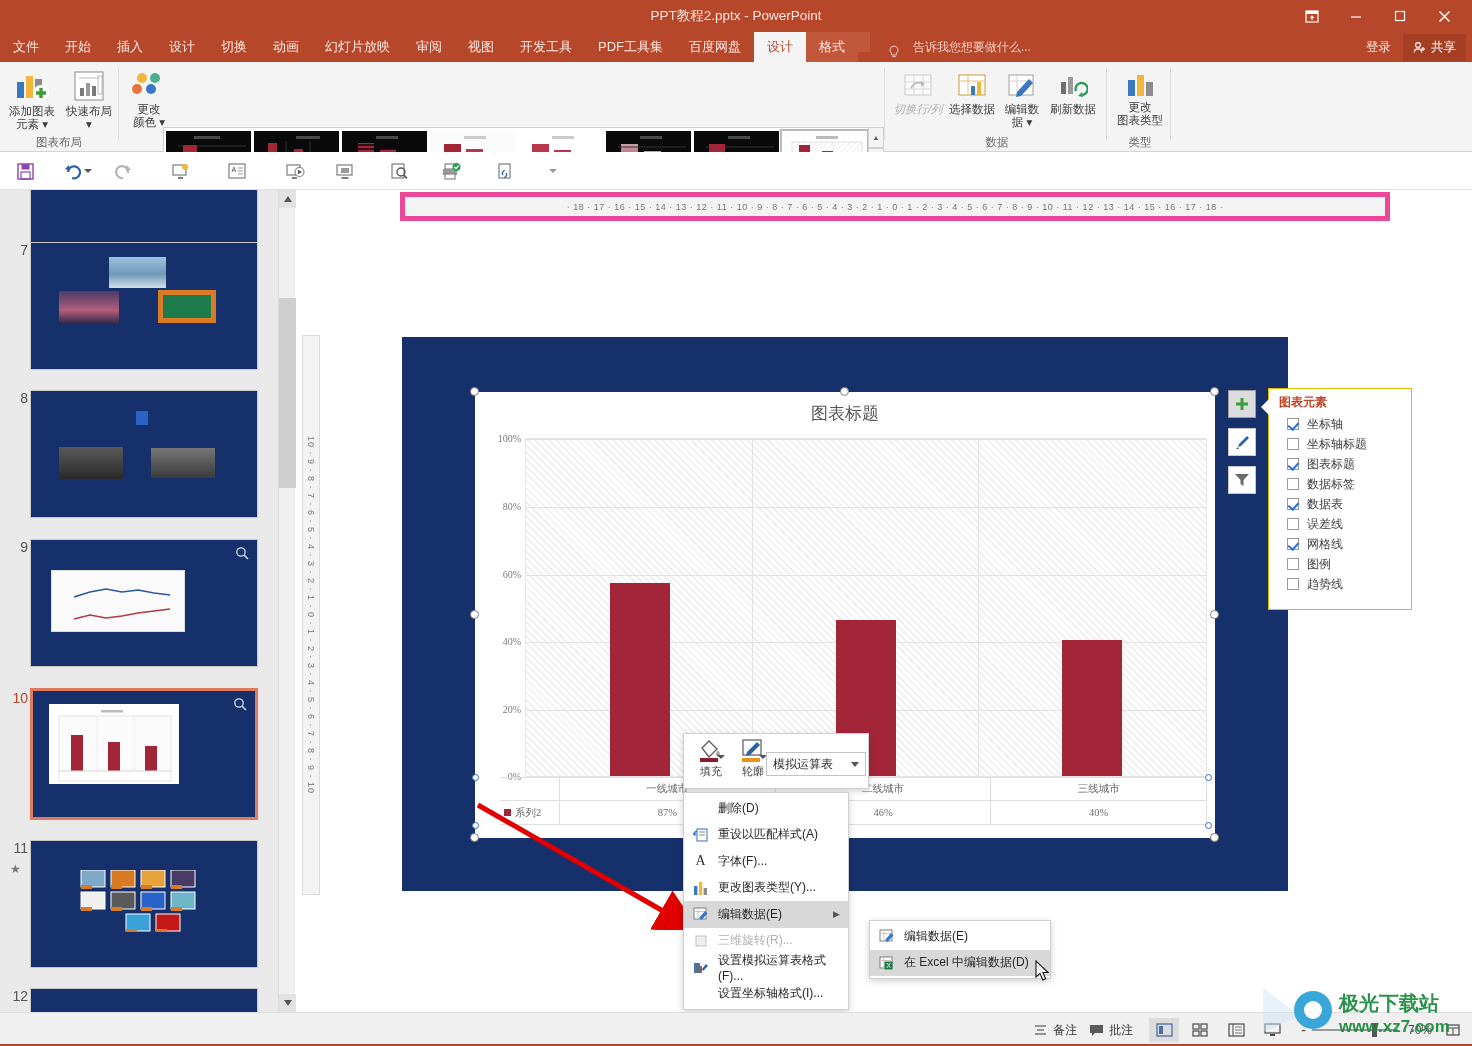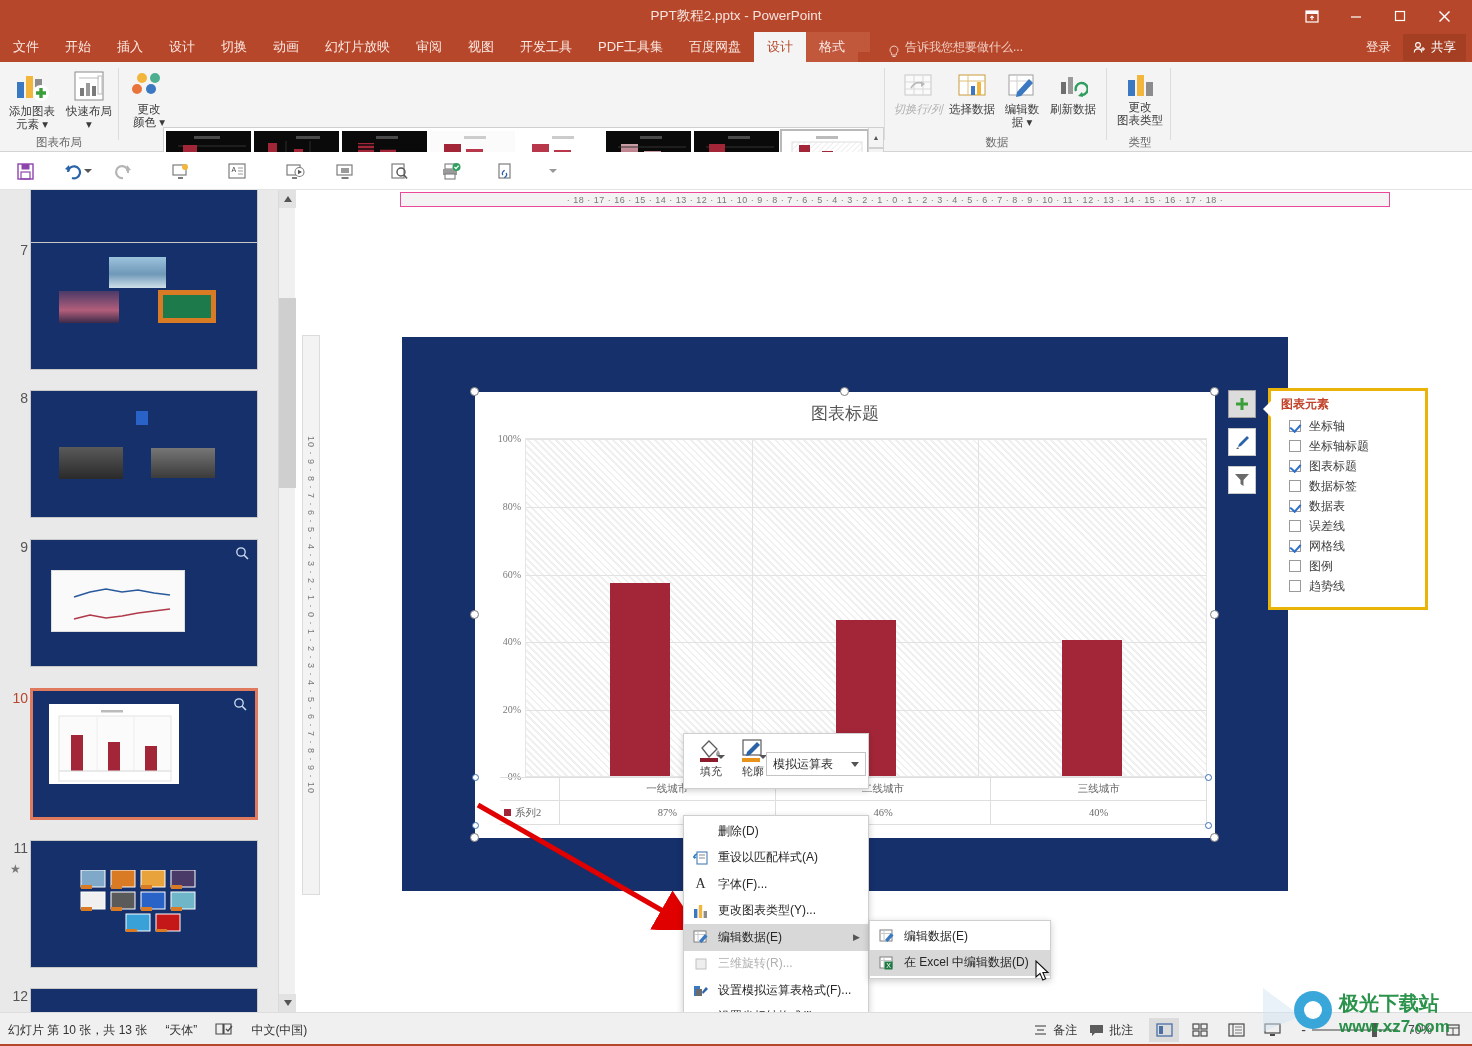--- a/index.html
+++ b/index.html
@@ -21,21 +21,21 @@
   .tabbar { position:absolute; left:0; top:32px; width:1472px; height:30px;
     background:#b7472a; }
   .ctx-label { position:absolute; left:768px; top:0; width:102px; height:20px;
     background:#c1583c; color:#f8ddd6; font-size:12px; text-align:center; line-height:20px; }
   .tabs { position:absolute; left:0; top:0; height:30px; display:flex; align-items:flex-end; }
   .tab { height:30px; line-height:30px; padding:0 13px; font-size:13px; color:#fbe9e4;
     cursor:default; white-space:nowrap; }
   .tab.active { background:#f4f4f4; color:#b7472a; }
   .tab.ctx { background:#c1583c; }
   .tellme { position:absolute; left:888px; top:0; height:30px; line-height:30px;
-    font-size:12px; color:#f0cdc3; display:flex; align-items:center; gap:5px; }
+    font-size:12px; color:#f0cdc3; display:flex; align-items:center; gap:13px; }
   .bulb { display:inline-block; width:12px; height:14px; }
   .acct { position:absolute; right:6px; top:0; height:30px; display:flex; align-items:center; gap:12px; }
   .acct .login { font-size:12.5px; color:#fbe9e4; cursor:default; }
   .acct .share { font-size:12.5px; color:#fff; background:#a53f24; padding:5px 10px;
     display:flex; align-items:center; gap:5px; cursor:default; }
 
   
   .ribbon { position:absolute; left:0; top:62px; width:1472px; height:90px;
     background:#f4f4f4; border-bottom:1px solid #d4d4d4; }
   .rgroup { position:absolute; top:0; height:90px; }
@@ -71,22 +71,22 @@
   .slide-row { position:absolute; left:0; width:280px; }
   .snum { position:absolute; left:6px; font-size:14px; color:#555; width:22px;
     text-align:right; }
   .sthumb { position:absolute; left:30px; width:228px; background:#15306b;
     border:1px solid #c8c8c8; }
   .sthumb.cur { border:3px solid #e07a5f; }
   .star { position:absolute; left:10px; font-size:12px; color:#777; }
   .magnif { position:absolute; right:8px; top:6px; width:14px; height:14px; }
 
   
-  .hruler { position:absolute; left:400px; top:192px; width:990px; height:15px;
-    background:#f3f3f3; border:1px solid #ec4899; font-size:9px; color:#777;
+  .hruler { position:absolute; left:400px; top:192px; width:990px; height:29px;
+    background:#f3f3f3; border:5px solid #ec4899; font-size:9px; color:#777;
     display:flex; align-items:center; justify-content:center; letter-spacing:.5px;
     overflow:hidden; white-space:nowrap; }
   .vruler { position:absolute; left:302px; top:335px; width:18px; height:560px;
     background:#f3f3f3; border:1px solid #dcdcdc; font-size:9px; color:#777;
     display:flex; align-items:center; justify-content:center; overflow:hidden; }
   .vruler span { writing-mode:vertical-rl; letter-spacing:1px; white-space:nowrap; }
 
   
   .canvas-area { position:absolute; left:296px; top:190px; width:1176px; height:822px;
     background:#fff; }
@@ -120,22 +120,22 @@
   .handle { position:absolute; width:9px; height:9px; border:1px solid #7d7d7d;
     background:#fff; border-radius:50%; }
   .handle.sm { width:7px; height:7px; border-color:#3b6fb5; }
 
   
   .sidebtn { position:absolute; width:28px; height:28px; background:#fff;
     border:1px solid #c8c8c8; display:flex; align-items:center; justify-content:center; }
   .sidebtn.act { background:#dcdcdc; border-color:#9e9e9e; }
 
   
-  .ce-pop { position:absolute; left:1268px; top:388px; width:160px; height:222px;
-    background:#fff; border:3px solid #eab308; }
+  .ce-pop { position:absolute; left:1268px; top:388px; width:144px; height:222px;
+    background:#fff; border:1px solid #eab308; }
   .ce-pop .hdr { font-size:12px; color:#c0432a; font-weight:bold; padding:5px 0 3px 10px; }
   .ce-row { display:flex; align-items:center; gap:8px; padding:1.5px 0 1.5px 18px;
     font-size:12px; color:#404040; cursor:default; }
   .cb { width:12px; height:12px; border:1px solid #9a9a9a; background:#fff;
     display:inline-block; position:relative; }
   .cb.on::after { content:""; position:absolute; left:2px; top:1px; width:5px; height:8px;
     border:solid #2a6fc9; border-width:0 2px 2px 0; transform:rotate(42deg); }
   .ce-arrow { position:absolute; left:-8px; top:10px; width:0; height:0;
     border-top:8px solid transparent; border-bottom:8px solid transparent;
     border-right:8px solid #fff; }
@@ -144,21 +144,21 @@
   .minibar { position:absolute; left:683px; top:733px; width:186px; height:56px;
     background:#fff; border:1px solid #d0d0d0; box-shadow:0 2px 6px rgba(0,0,0,.18); }
   .mb-item { position:absolute; top:4px; width:42px; display:flex; flex-direction:column;
     align-items:center; cursor:default; }
   .mb-item .lab { font-size:11px; color:#3b3b3b; margin-top:2px; }
   .mb-combo { position:absolute; left:766px; top:752px; width:100px; height:24px;
     border:1px solid #c4c4c4; background:#fff; display:flex; align-items:center;
     justify-content:space-between; padding:0 6px; font-size:12px; color:#2d2d2d; }
 
   
-  .ctxmenu { position:absolute; left:683px; top:815px; width:186px;
+  .ctxmenu { position:absolute; left:683px; top:792px; width:166px;
     background:#fff; border:1px solid #cfcfcf; box-shadow:0 2px 7px rgba(0,0,0,.2);
     padding:2px 0; }
   .cm-item { height:26.5px; display:flex; align-items:center; gap:9px; padding:0 8px;
     font-size:12px; color:#262626; cursor:default; position:relative; }
   .cm-item .ic { width:17px; height:17px; display:flex; align-items:center;
     justify-content:center; flex:0 0 17px; }
   .cm-item.hl { background:#d8d8d8; }
   .cm-item.dis { color:#b0b0b0; }
   .cm-caret { position:absolute; right:8px; font-size:9px; color:#555; }
 
@@ -959,31 +959,20 @@
     </span>
     <span>在 Excel 中编辑数据(D)</span>
   </div>
 </div>
 
 <svg class="cursor" viewBox="0 0 16 22">
   <path d="M1 1 L1 17 L5 13.4 L7.8 20 L10.6 18.8 L7.9 12.5 L13 12.5z" fill="#fff" stroke="#111" stroke-width="1.1"></path>
 </svg>
 
 <div class="statusbar">
-  <div class="sb-left">
-    <span>幻灯片 第 10 张，共 13 张</span>
-    <span>“天体”</span>
-    <span>
-      <svg width="18" height="14" viewBox="0 0 18 14">
-          <path d="M1 2 h7 v10 h-7z M9 2 h7 v10 h-7z" fill="none" stroke="#4a4a4a" stroke-width="1.1"></path>
-          <path d="M11 7 l2 2 l4 -5" stroke="#4a4a4a" stroke-width="1.3" fill="none"></path>
-        </svg>
-    </span>
-    <span>中文(中国)</span>
-  </div>
   <div class="sb-right">
     <span class="sb-btn" style="width:auto;gap:5px;display:flex;">
       <svg width="15" height="13" viewBox="0 0 15 13">
           <line x1="2" y1="2" x2="13" y2="2" stroke="#555" stroke-width="1.2"></line>
           <line x1="4" y1="6" x2="11" y2="6" stroke="#555" stroke-width="1.2"></line>
           <line x1="2" y1="10" x2="13" y2="10" stroke="#555" stroke-width="1.2"></line>
         </svg>
       <span>备注</span>
     </span>
     <span class="sb-btn" style="width:auto;gap:5px;display:flex;margin-left:6px;">

